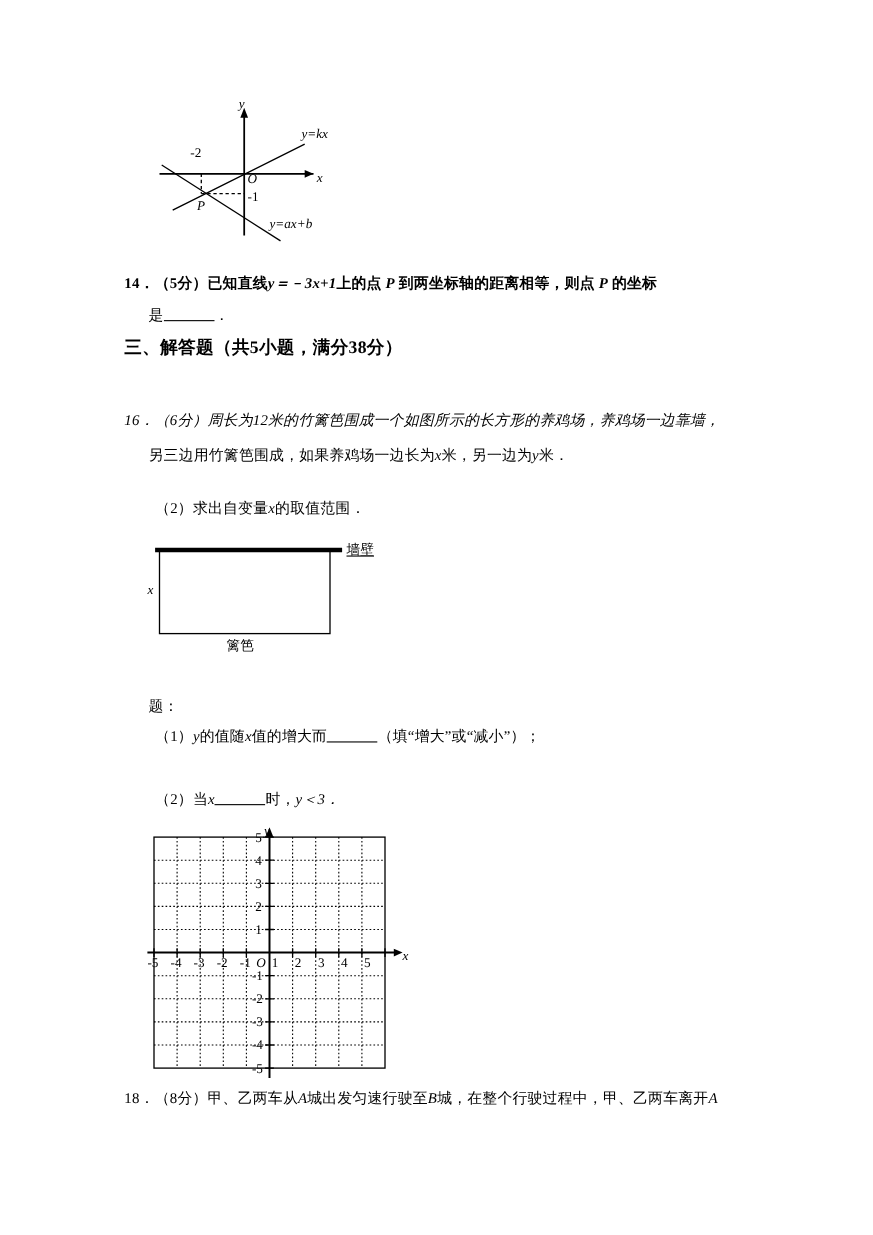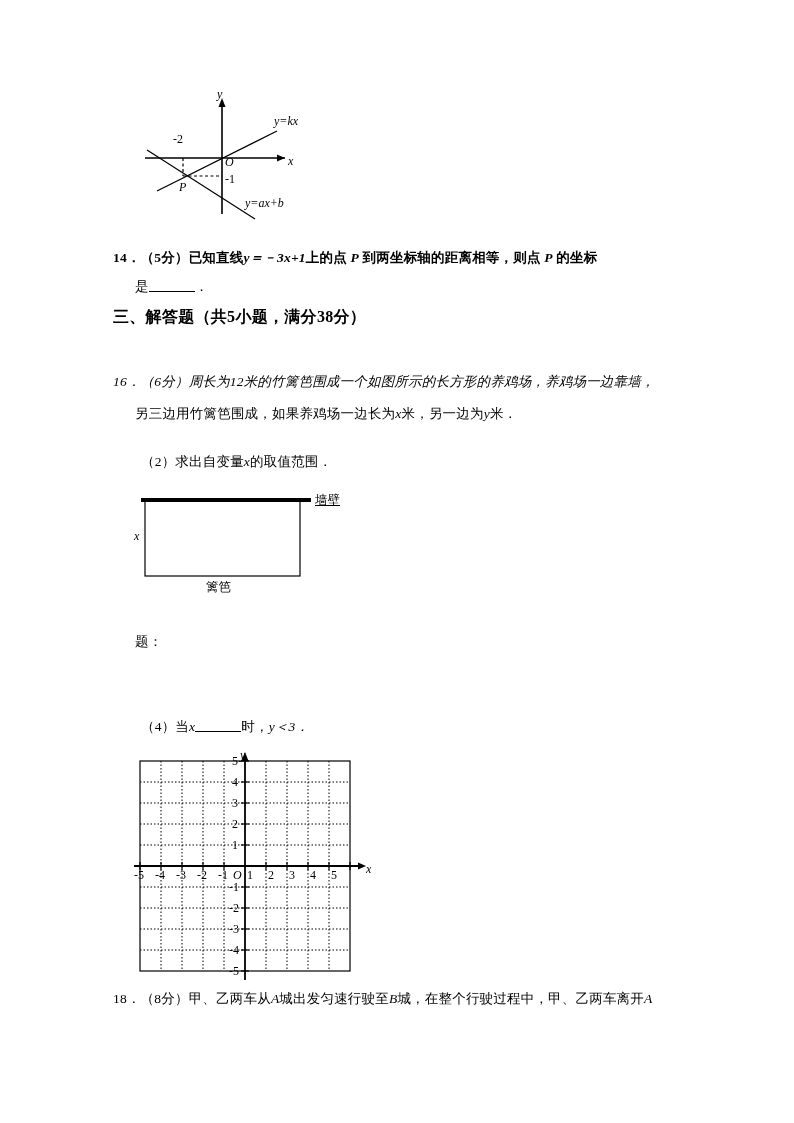--- a/index.html
+++ b/index.html
@@ -127,22 +127,25 @@
       <line x1="8" y1="8" x2="178" y2="8" stroke="#000" stroke-width="4"></line>
     </svg>
     <span class="fig-label cjk" style="left:182px; top:0px;text-decoration:underline;">墙壁</span>
     <span class="fig-label ital" style="left:1px; top:37px;">x</span>
     <span class="fig-label cjk" style="left:73px; top:87px;">篱笆</span>
   </div>
 
   <div class="qline" style="left:135px; top:633px;">
     <span>题：</span>
   </div>
+  <div class="qline" style="left:141px; top:661px;">
+    <span>（1）</span><span class="ital">y</span><span>的值随</span><span class="ital">x</span><span>值的增大而</span><span class="blank"></span><span>（填“增大”或“减小”）；</span>
+  </div>
   <div class="qline" style="left:141px; top:718px;">
-    <span>（4）当</span><span class="ital">x</span><span class="blank"></span><span>时，</span><span class="ital">y＜3．</span>
+    <span>（2）当</span><span class="ital">x</span><span class="blank"></span><span>时，</span><span class="ital">y＜3．</span>
   </div>
 
   <div id="fig3">
     <svg width="250" height="230" viewBox="0 0 250 230">
 
       <g stroke="#000" stroke-width="1" stroke-dasharray="1.5,2">
 
         <line x1="31" y1="9" x2="31" y2="219"></line>
         <line x1="52" y1="9" x2="52" y2="219"></line>
         <line x1="73" y1="9" x2="73" y2="219"></line>

